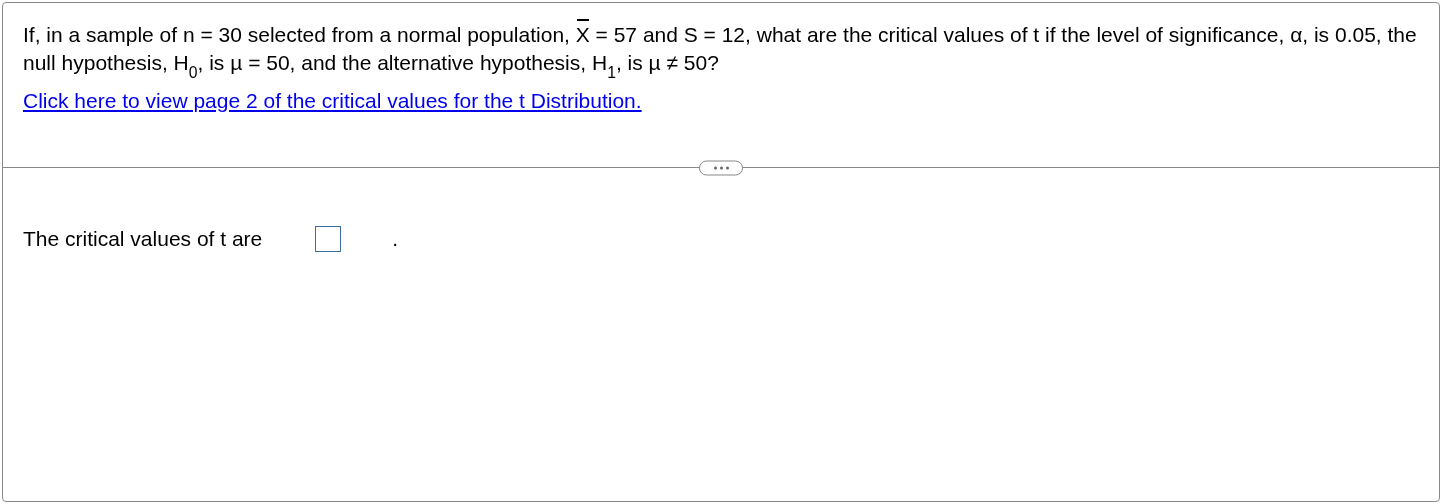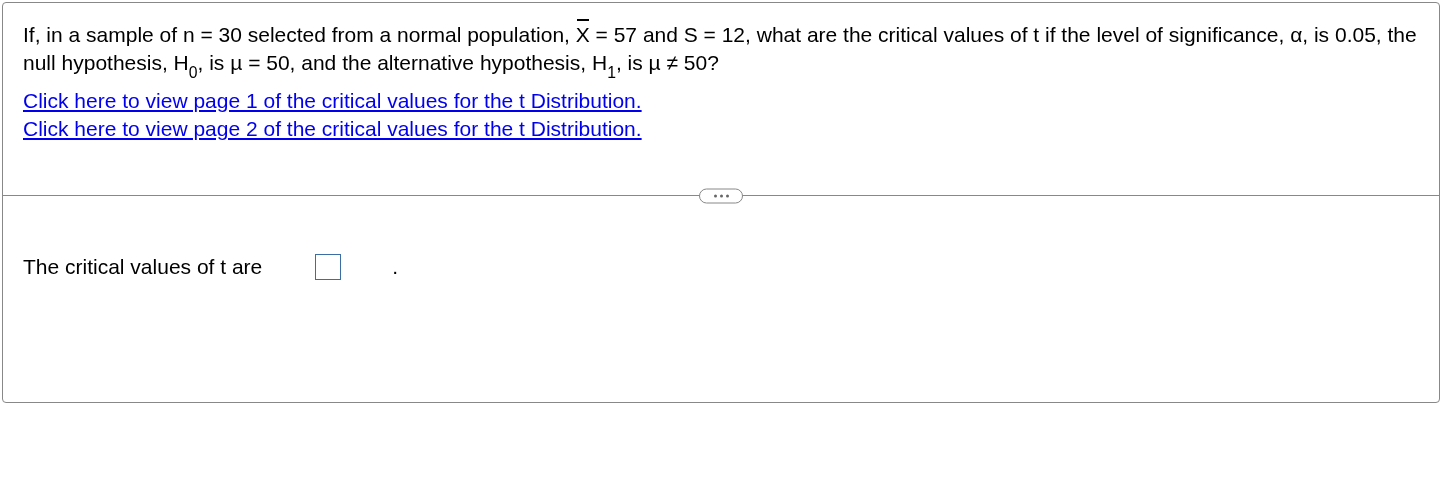--- a/index.html
+++ b/index.html
@@ -13,21 +13,21 @@
       color: #000;
       background: #fff;
       padding: 0;
     }
     .container {
       border: 1px solid #888;
       border-radius: 4px;
       padding: 18px 20px 40px 20px;
       margin: 2px;
       width: 1438px;
-      height: 401px;
+      height: 500px;
       position: relative;
     }
     .question-text {
       line-height: 1.35;
       color: #000;
       margin-bottom: 4px;
     }
     .xbar {
       position: relative;
       display: inline-block;
@@ -119,21 +119,20 @@
       color: #001f7a;
     }
   </style>
 </head>
 <body>
 
 <div class="container">
   <div class="question-text">
     <span>If, in a sample of n = 30 selected from a normal population, </span><span class="xbar">X</span><span> = 57 and S = 12, what are the critical values of t if the level of significance, α, is 0.05, the null hypothesis, H</span><span class="sub">0</span><span>, is µ = 50, and the alternative hypothesis, H</span><span class="sub">1</span><span>, is µ ≠ 50?</span>
   </div>
-  <a class="link">Click here to view page 1 of the critical values for the t Distribution.</a>
   <a class="link">Click here to view page 2 of the critical values for the t Distribution.</a>
 
   <div class="divider-wrap">
     <hr class="divider-line">
     <div class="divider-pill">
       <span>
         <span class="dot"></span>
           <span class="dot"></span>
           <span class="dot"></span>
       </span>

